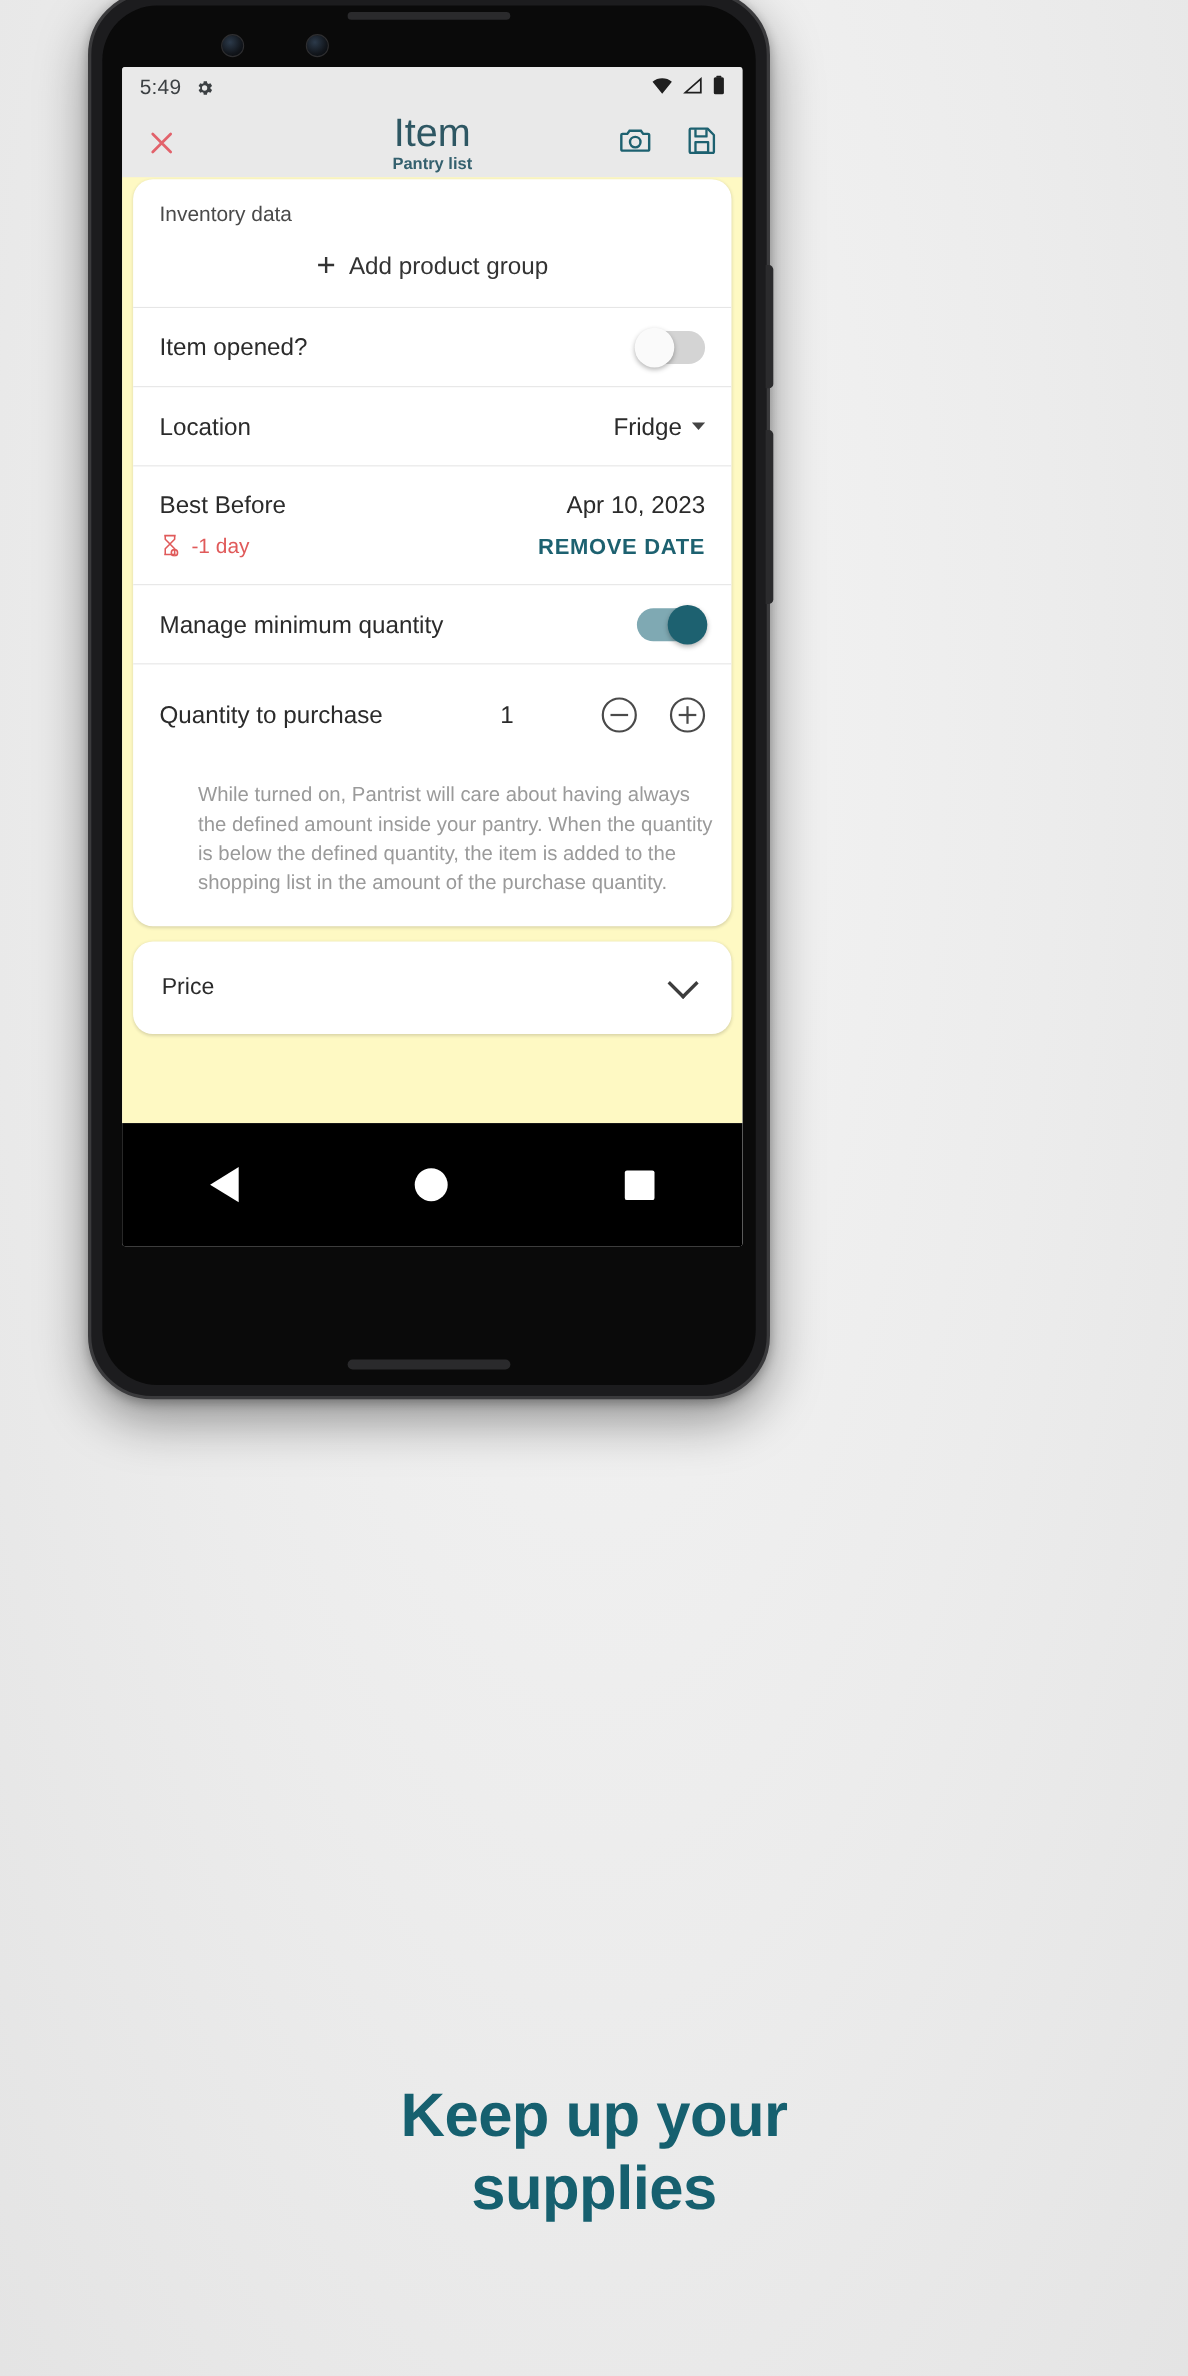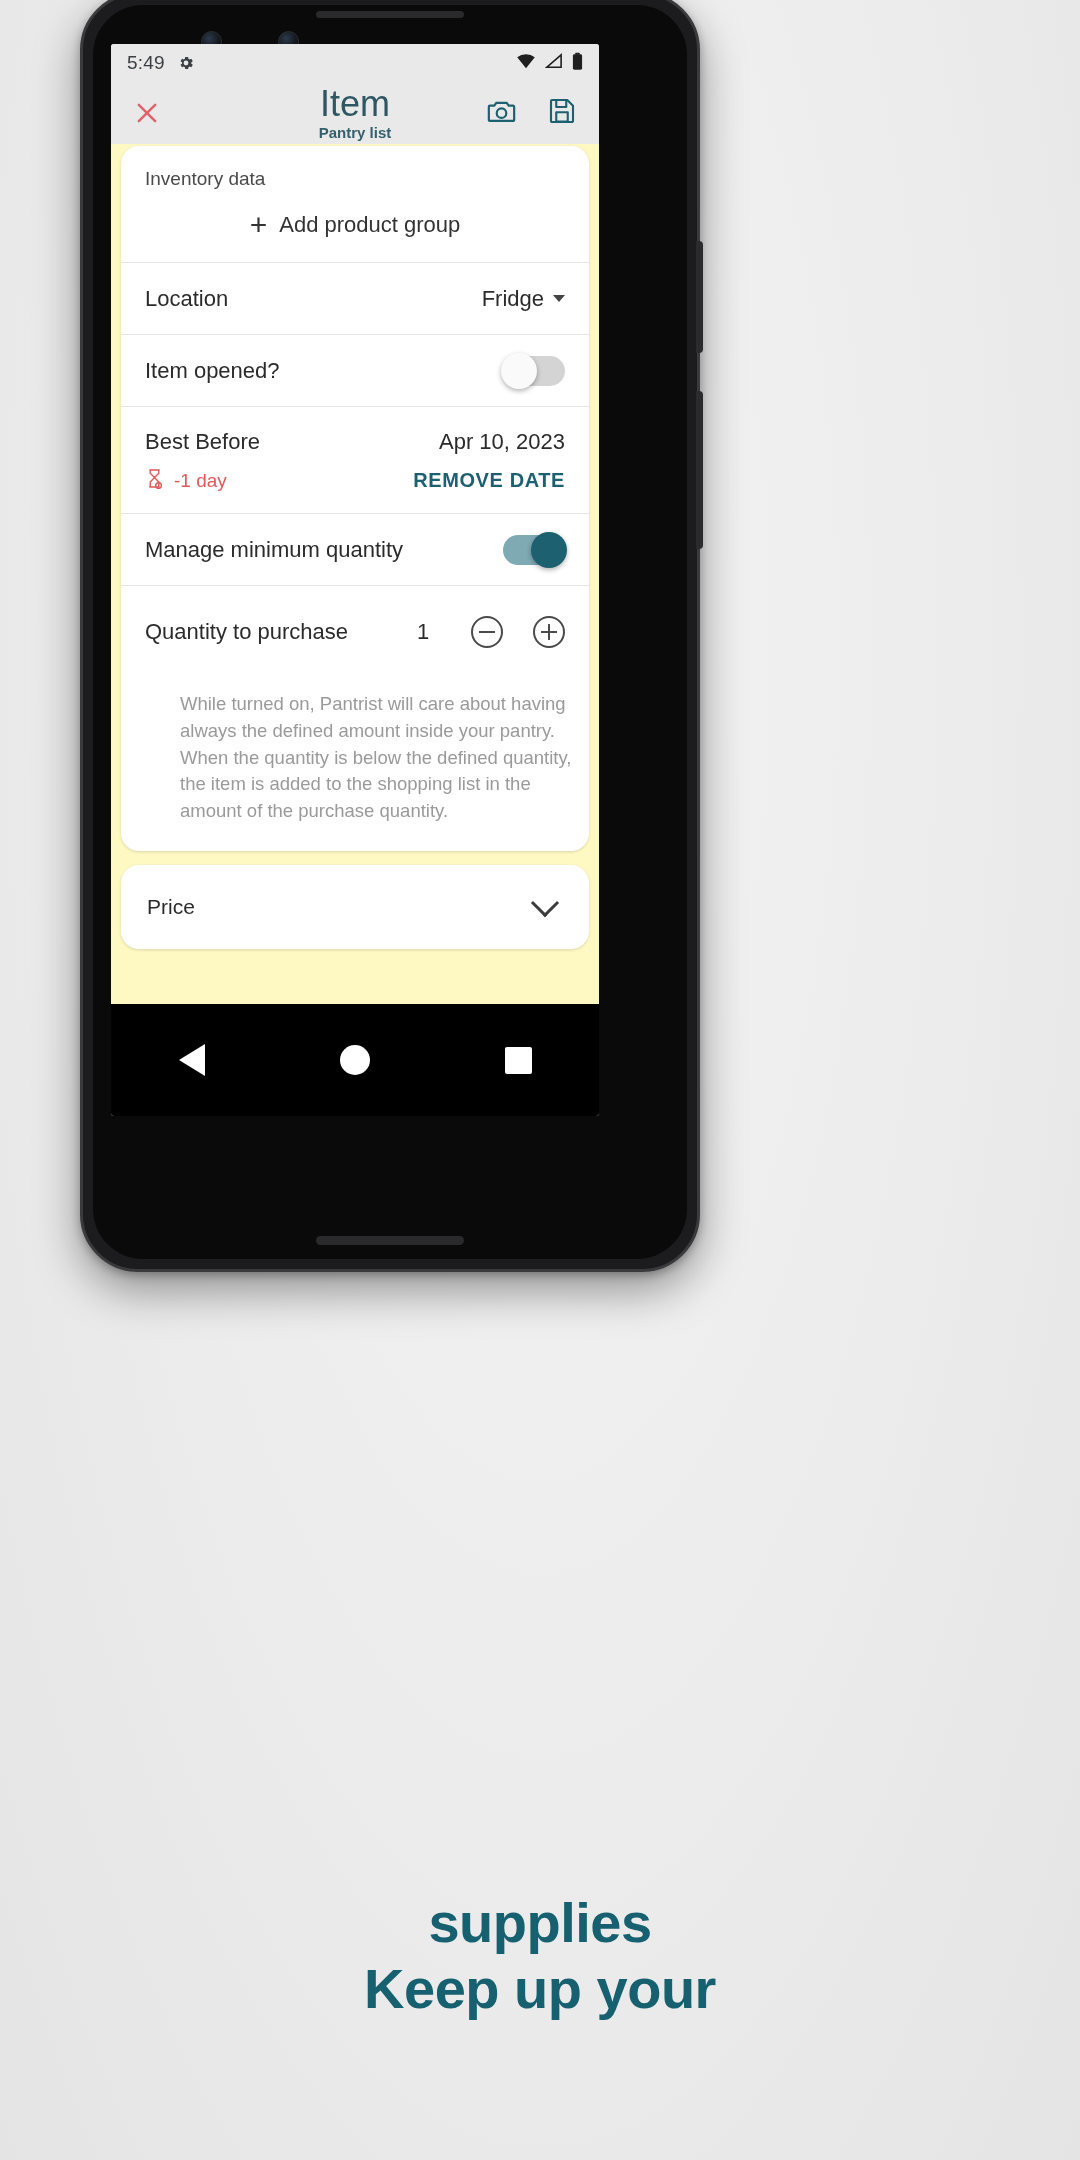--- a/index.html
+++ b/index.html
@@ -59,22 +59,22 @@
   
   #bottom-speaker {
     position: absolute; left: 50%; transform: translateX(-50%);
     bottom: 14px; width: 148px; height: 9px;
     background: #2a2a2c; border-radius: 5px;
   }
 
   
   #phone-screen {
     position: absolute;
-    left: 18px; top: 39px;
-    width: 488px; height: 1072px;
+    left: 18px; top: 56px;
+    width: 564px; height: 1072px;
     background: #e9e9e9;
     border-radius: 3px;
     overflow: hidden;
   }
 
   
   #status-bar {
     height: 38px; background: #e9e9e9;
     display: flex; align-items: center;
     padding: 0 16px;
@@ -310,30 +310,30 @@
         <div class="card" id="inventory-card">
 
           <div class="section-label">Inventory data</div>
 
           <div id="add-product-group-row">
             <span class="plus-sign">+</span>
             <span id="add-product-group-label">Add product group</span>
           </div>
 
           <div class="row">
-            <span class="row-label">Location</span>
-            <span class="row-value">Fridge</span>
-            <span class="caret-down"></span>
-          </div>
-
-          <div class="row">
             <span class="row-label">Item opened?</span>
             <span class="toggle off">
               <span class="knob"></span>
             </span>
+          </div>
+
+          <div class="row">
+            <span class="row-label">Location</span>
+            <span class="row-value">Fridge</span>
+            <span class="caret-down"></span>
           </div>
 
           <div class="row" style="min-height:70px;">
             <span class="row-label">Best Before</span>
             <span class="row-value">Apr 10, 2023</span>
           </div>
 
           <div id="expiry-row">
             <span id="expiry-left">
               <span>
@@ -383,15 +383,15 @@
       </div>
 
     </div>
   </div>
 
   <div class="side-button" id="power-button"></div>
   <div class="side-button" id="volume-button"></div>
 </div>
 
 <div id="tagline">
+  <div>Keep up your</div>
   <div>supplies</div>
-  <div>Keep up your</div>
 </div>
 
 </body></html>

